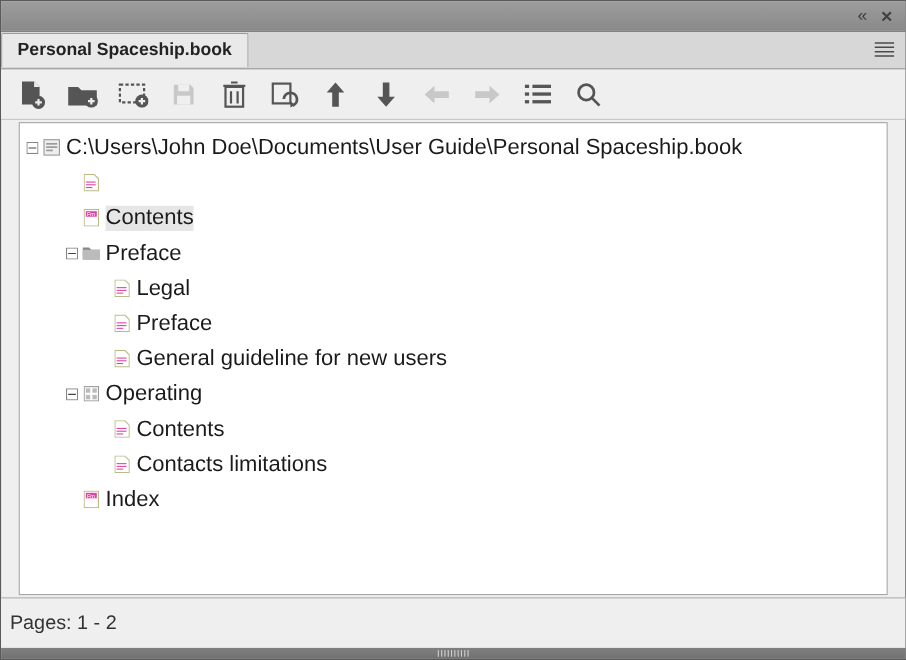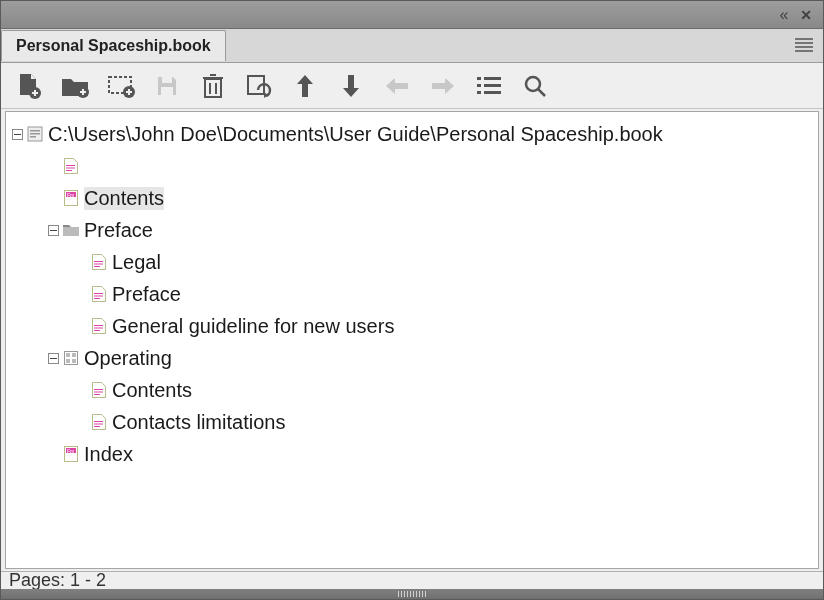--- a/index.html
+++ b/index.html
@@ -81,21 +81,21 @@
   align-items: center;
   justify-content: center;
   cursor: pointer;
   color: #555;
 }
 .tbtn.disabled { color: #bfbfbf; cursor: default; }
 .content {
   flex: 1;
   background: #fff;
   border: 1px solid #a6a6a6;
-  margin: 2px 4px;
+  margin: 2px 16px;
   overflow: auto;
   padding: 6px 4px;
 }
 .tree-row {
   display: flex;
   align-items: center;
   height: 32px;
   font-size: 20px;
   color: #1a1a1a;
   cursor: pointer;
@@ -112,21 +112,21 @@
 .tree-ico {
   width: 18px;
   height: 18px;
   display: inline-flex;
   align-items: center;
   justify-content: center;
   margin-right: 4px;
 }
 .tree-label.sel { background: #e6e6e6; }
 .status {
-  height: 18px;
+  height: 46px;
   background: #efefef;
   border-top: 1px solid #b0b0b0;
   display: flex;
   align-items: center;
   padding: 0 8px;
   font-size: 18px;
   color: #333;
 }
 .grip {
   height: 10px;

